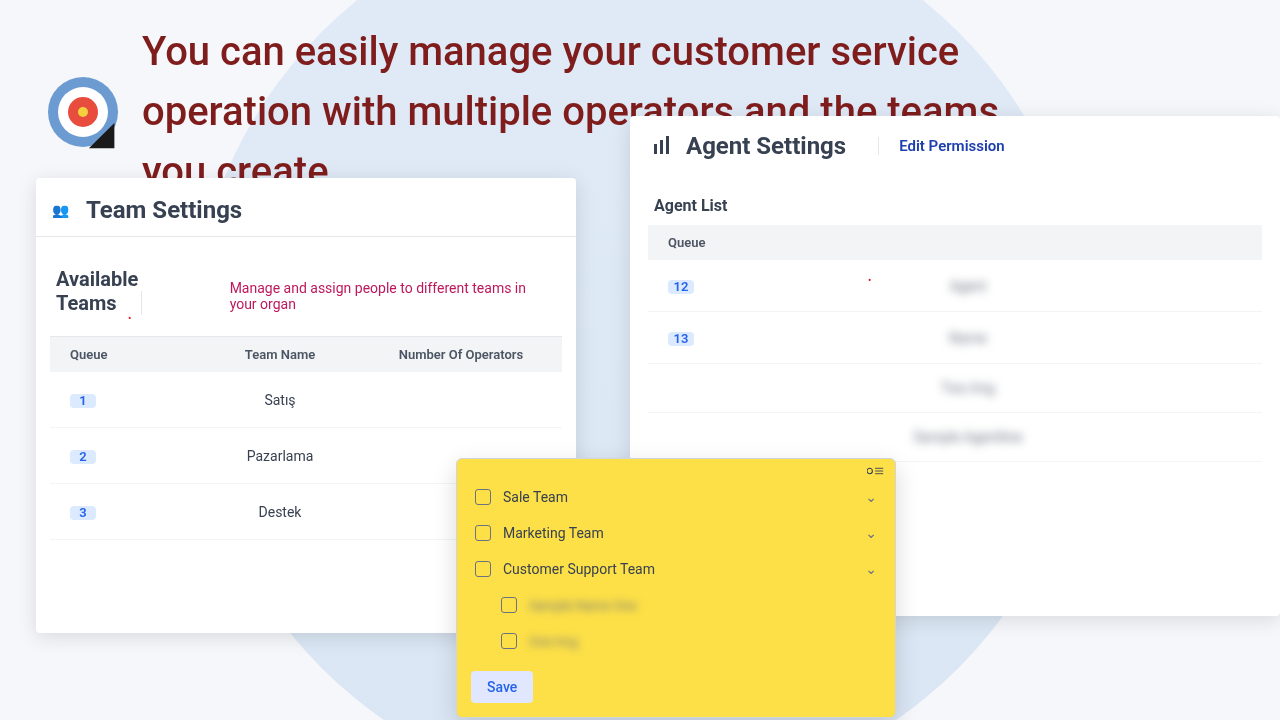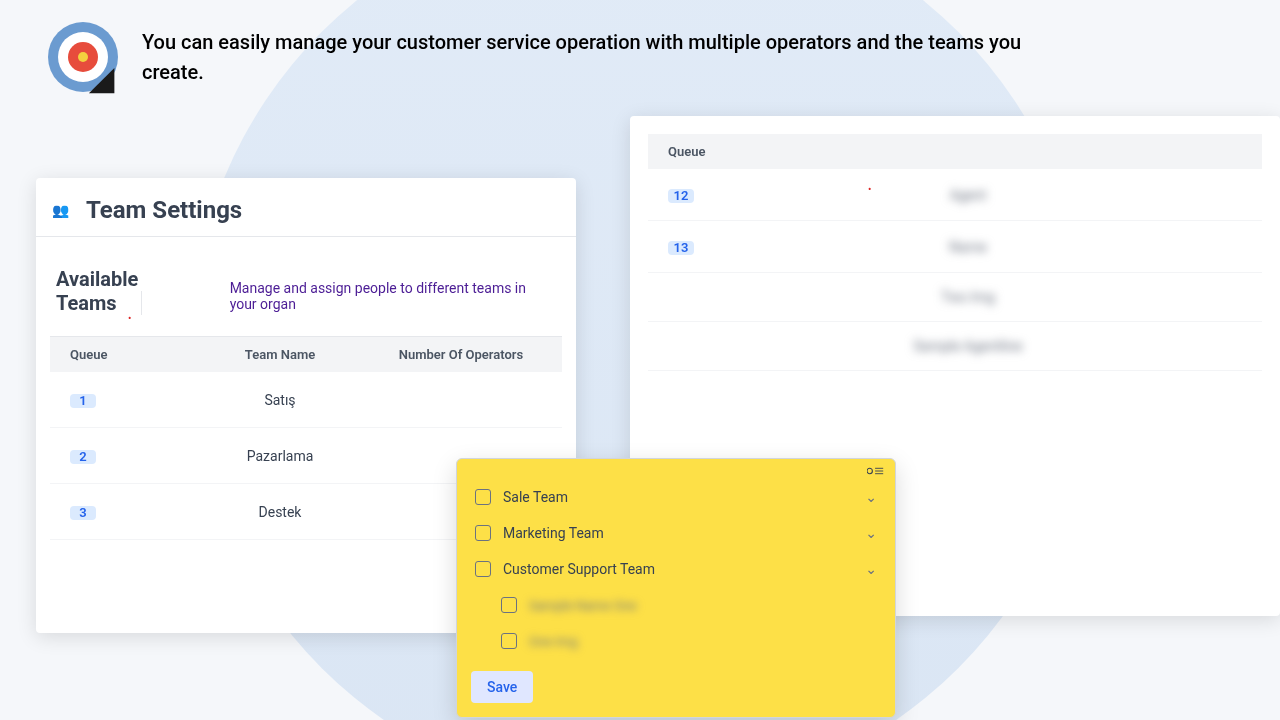--- a/index.html
+++ b/index.html
@@ -7,32 +7,32 @@
 
 .bg-circle { position: absolute; width: 900px; height: 900px; border-radius: 50%; background: linear-gradient(180deg, #d4e3f5 0%, #c8daf0 100%); left: 190px; top: -100px; opacity: 0.6; }
 
 .header { position: absolute; top: 22px; left: 48px; display: flex; align-items: center; gap: 24px; }
 .target-icon { width: 70px; height: 70px; position: relative; }
 .target-ring1 { position: absolute; inset: 0; border-radius: 50%; background: #6b9bd0; }
 .target-ring2 { position: absolute; inset: 10px; border-radius: 50%; background: #fff; }
 .target-ring3 { position: absolute; inset: 20px; border-radius: 50%; background: #e74c3c; }
 .target-ring4 { position: absolute; inset: 30px; border-radius: 50%; background: #f4d03f; }
 .target-dart { position: absolute; right: -8px; bottom: -4px; width: 0; height: 0; border-left: 18px solid transparent; border-right: 18px solid transparent; border-top: 18px solid #1a1a1a; transform: rotate(-45deg); }
-.header-text { font-size: 20px; font-weight: 500; color: #000000; line-height: 1.5; max-width: 900px; }
+.header-text { font-size: 40px; font-weight: 500; color: #7f1d1d; line-height: 1.5; max-width: 900px; }
 
 .panel { position: absolute; background: #fff; border-radius: 4px; box-shadow: 0 4px 20px rgba(0,0,0,0.12); }
 
 .team-panel { left: 36px; top: 178px; width: 540px; height: 455px; }
 .panel-header { display: flex; align-items: center; gap: 10px; padding: 18px 16px 12px; border-bottom: 1px solid #e5e7eb; }
 .team-icon, .agent-icon { width: 24px; height: 20px; display: inline-block; }
 .panel-title { font-size: 24px; font-weight: 700; color: #374151; }
 .panel-body { padding: 14px; }
 .section-row { display: flex; align-items: center; padding: 16px 6px 12px; border-bottom: 1px solid #e5e7eb; }
 .section-label { font-size: 20px; font-weight: 700; color: #374151; padding-right: 24px; border-right: 1px solid #e5e7eb; }
-.section-desc { font-size: 14px; color: #4c1d95; padding-left: 20px; }
+.section-desc { font-size: 14px; color: #be185d; padding-left: 20px; }
 .red-dot { color: #dc2626; font-size: 10px; margin-left: 72px; display: block; margin-top: -2px; }
 .sub-title { font-size: 17px; font-weight: 700; color: #4b5563; padding: 16px 6px 10px; }
 .tbl-header { display: flex; background: #f3f4f6; padding: 10px 20px; font-size: 13px; font-weight: 600; color: #4b5563; }
 .tbl-col-q { width: 110px; }
 .tbl-col-name { width: 200px; text-align: center; }
 .tbl-col-ops { flex: 1; text-align: center; }
 .tbl-row { display: flex; align-items: center; padding: 18px 20px; border-bottom: 1px solid #f3f4f6; }
 .queue-badge { display: inline-flex; align-items: center; justify-content: center; min-width: 26px; height: 14px; background: #dbeafe; color: #2563eb; font-size: 13px; font-weight: 600; border-radius: 4px; }
 .team-name { font-size: 14px; color: #374151; text-align: center; width: 200px; }
 
@@ -103,21 +103,31 @@
       <div class="team-name">Pazarlama</div>
     </div>
     <div class="tbl-row">
       <div class="tbl-col-q"><span class="queue-badge">3</span></div>
       <div class="team-name">Destek</div>
     </div>
   </div>
 </div>
 
 <div class="panel agent-panel">
+  <div class="agent-header">
+    <svg class="agent-icon" viewBox="0 0 20 20">
+        <rect x="2" y="8" width="3" height="10" fill="#374151"></rect>
+        <rect x="8" y="4" width="3" height="14" fill="#374151"></rect>
+        <rect x="14" y="0" width="3" height="18" fill="#374151"></rect>
+      </svg>
+    <span class="panel-title">Agent Settings</span>
+    <span class="edit-permission">Edit Permission</span>
+  </div>
   <div class="agent-body">
+    <div class="agent-list-title">Agent List</div>
     <div class="agent-tbl-header">
       <div class="agent-col-q">Queue</div>
     </div>
     <div class="agent-row" style="position:relative">
       <span class="small-red">•</span>
       <div class="agent-col-q"><span class="queue-badge">12</span></div>
       <div class="blur-text">Agent</div>
     </div>
     <div class="agent-row">
       <div class="agent-col-q"><span class="queue-badge">13</span></div>

